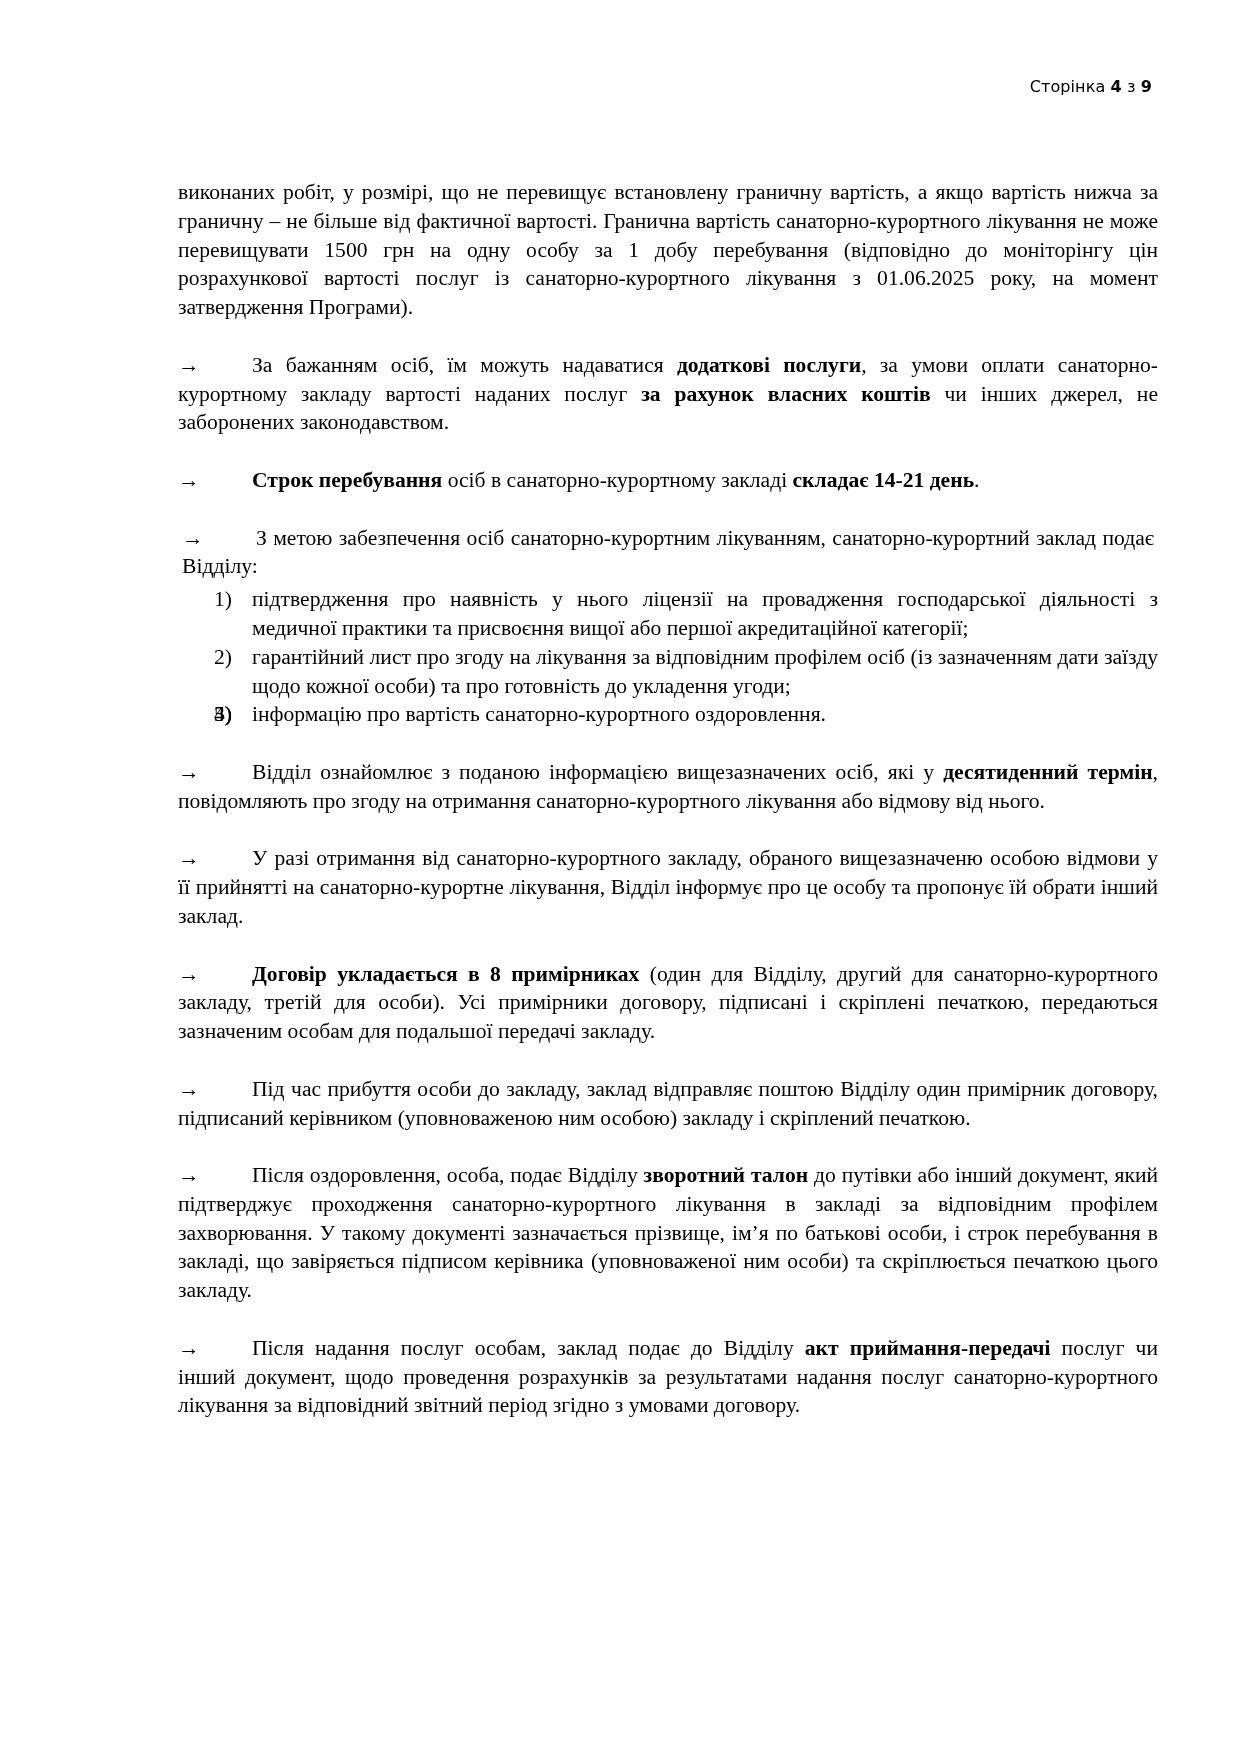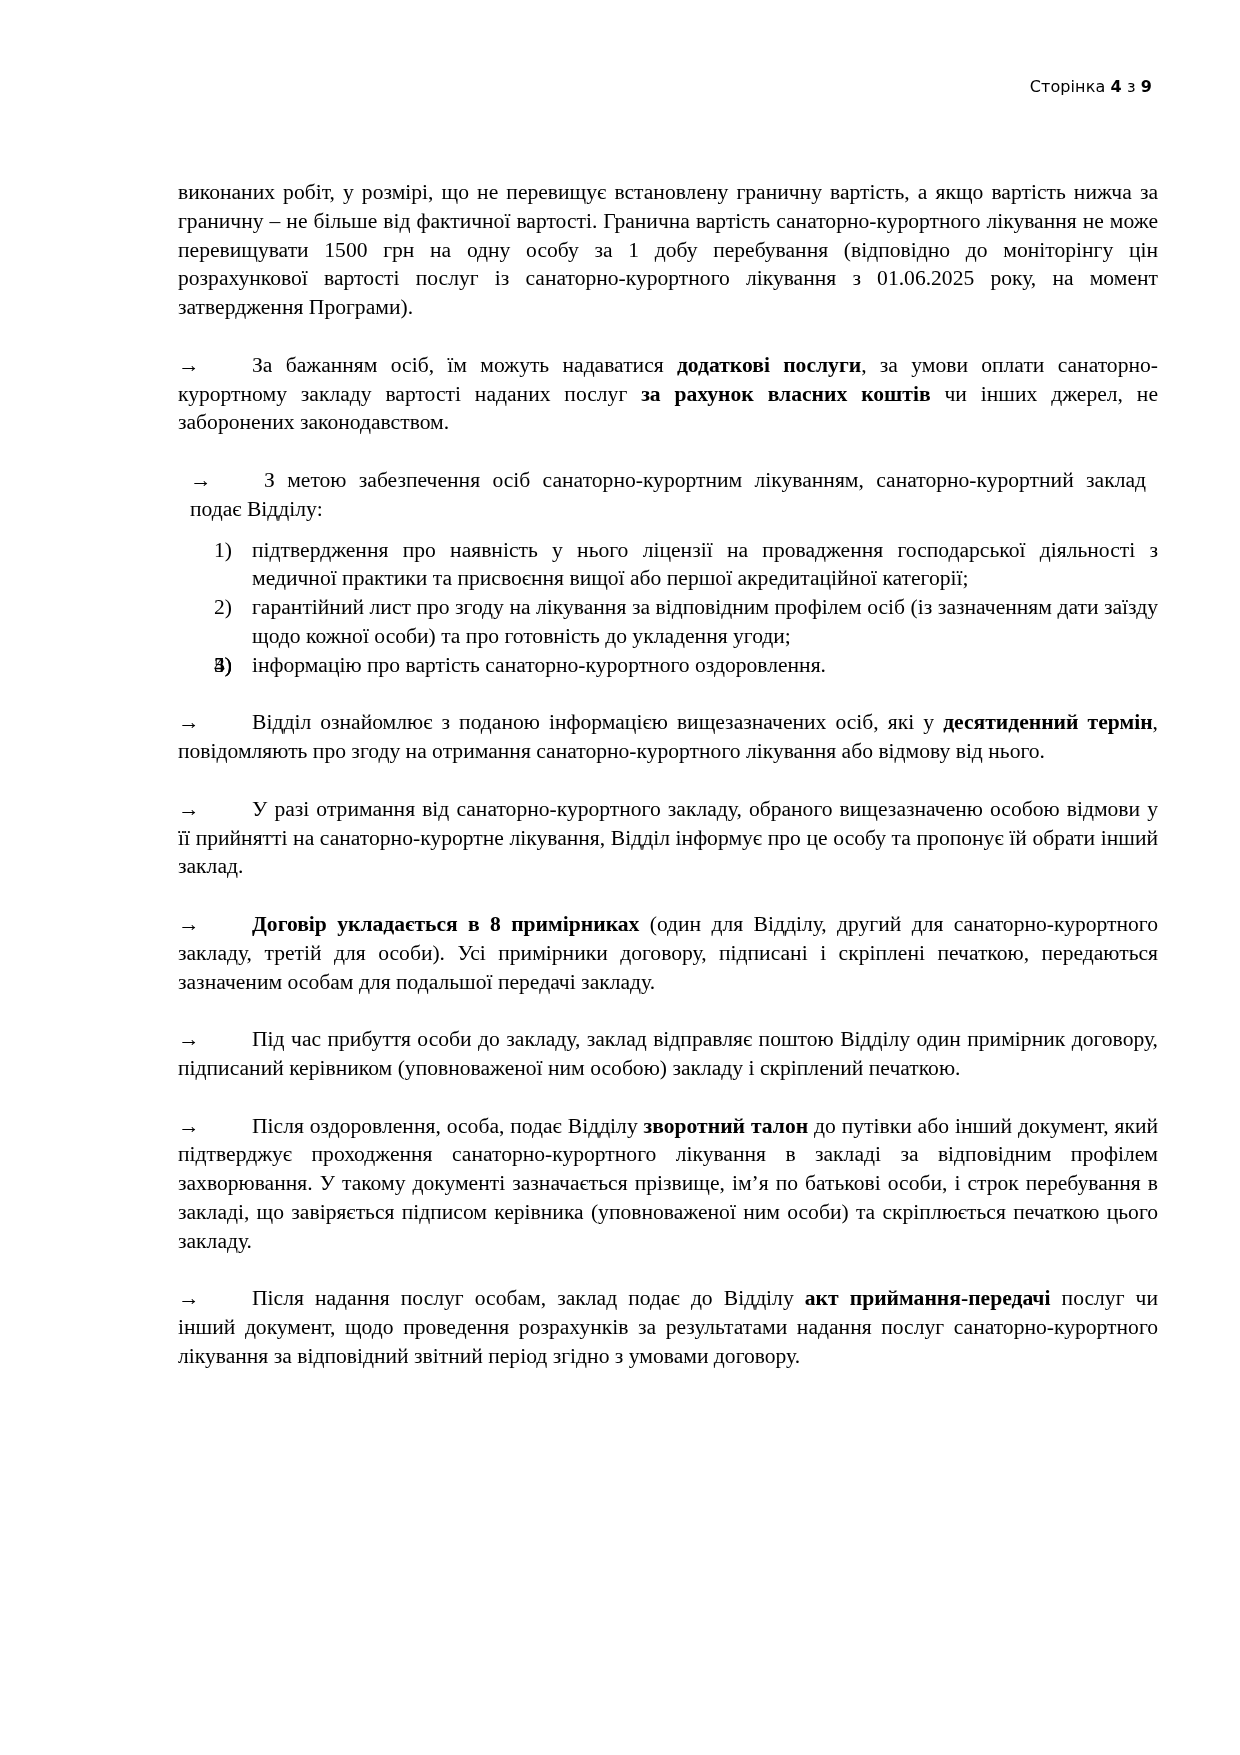--- a/index.html
+++ b/index.html
@@ -65,38 +65,39 @@
 <body>
 
 <div class="page-header"><span>Сторінка </span><b>4</b><span> з </span><b>9</b></div>
 
 <div class="content">
 
   <p class="para first"><span>виконаних робіт, у розмірі, що не перевищує встановлену граничну вартість, а якщо вартість нижча за граничну – не більше від фактичної вартості. Гранична вартість санаторно-курортного лікування не може перевищувати 1500 грн на одну особу за 1 добу перебування (відповідно до моніторінгу цін розрахункової вартості послуг із санаторно-курортного лікування з 01.06.2025 року, на момент затвердження Програми).</span></p>
 
   <p class="para"><span class="arrow">→</span><span>За бажанням осіб, їм можуть надаватися </span><span class="bold">додаткові послуги</span><span>, за умови оплати санаторно-курортному закладу вартості наданих послуг </span><span class="bold">за рахунок власних коштів</span><span> чи інших джерел, не заборонених законодавством.</span></p>
 
+  <p class="para"><span class="arrow">→</span><span class="bold">Строк перебування</span><span> осіб в санаторно-курортному закладі </span><span class="bold">складає 14-21 день</span><span>.</span></p>
 
   <div class="para">
-    <p class="no-gap" style="margin:12px;"><span class="arrow">→</span><span>З метою забезпечення осіб санаторно-курортним лікуванням, санаторно-курортний заклад подає Відділу:</span></p>
+    <p class="no-gap" style="margin:4px;"><span class="arrow">→</span><span>З метою забезпечення осіб санаторно-курортним лікуванням, санаторно-курортний заклад подає Відділу:</span></p>
     <ol class="reqs">
       <li><span class="num">1)</span><span>підтвердження про наявність у нього ліцензії на провадження господарської діяльності з медичної практики та присвоєння вищої або першої акредитаційної категорії;</span></li>
       <li><span class="num">2)</span><span>гарантійний лист про згоду на лікування за відповідним профілем осіб (із зазначенням дати заїзду щодо кожної особи) та про готовність до укладення угоди;</span></li>
       <li><span class="num">3)</span></li>
       <li><span class="num">4)</span></li>
       <li><span class="num">5)</span><span>інформацію про вартість санаторно-курортного оздоровлення.</span></li>
     </ol>
   </div>
 
   <p class="para"><span class="arrow">→</span><span>Відділ ознайомлює з поданою інформацією вищезазначених осіб, які у </span><span class="bold">десятиденний термін</span><span>, повідомляють про згоду на отримання санаторно-курортного лікування або відмову від нього.</span></p>
 
   <p class="para"><span class="arrow">→</span><span>У разі отримання від санаторно-курортного закладу, обраного вищезазначеню особою відмови у її прийнятті на санаторно-курортне лікування, Відділ інформує про це особу та пропонує їй обрати інший заклад.</span></p>
 
   <p class="para"><span class="arrow">→</span><span class="bold">Договір укладається в 8 примірниках</span><span> (один для Відділу, другий для санаторно-курортного закладу, третій для особи). Усі примірники договору, підписані і скріплені печаткою, передаються зазначеним особам для подальшої передачі закладу.</span></p>
 
-  <p class="para"><span class="arrow">→</span><span>Під час прибуття особи до закладу, заклад відправляє поштою Відділу один примірник договору, підписаний керівником (уповноваженої ним особою) закладу і скріплений печаткою.</span></p>
+  <p class="para"><span class="arrow">→</span><span>Під час прибуття особи до закладу, заклад відправляє поштою Відділу один примірник договору, підписаний керівником (уповноваженою ним особою) закладу і скріплений печаткою.</span></p>
 
   <p class="para"><span class="arrow">→</span><span>Після оздоровлення, особа, подає Відділу </span><span class="bold">зворотний талон</span><span> до путівки або інший документ, який підтверджує проходження санаторно-курортного лікування в закладі за відповідним профілем захворювання. У такому документі зазначається прізвище, ім’я по батькові особи, і строк перебування в закладі, що завіряється підписом керівника (уповноваженої ним особи) та скріплюється печаткою цього закладу.</span></p>
 
   <p class="para"><span class="arrow">→</span><span>Після надання послуг особам, заклад подає до Відділу </span><span class="bold">акт приймання-передачі</span><span> послуг чи інший документ, щодо проведення розрахунків за результатами надання послуг санаторно-курортного лікування за відповідний звітний період згідно з умовами договору.</span></p>
 
 
 </div>
 
 </body></html>

